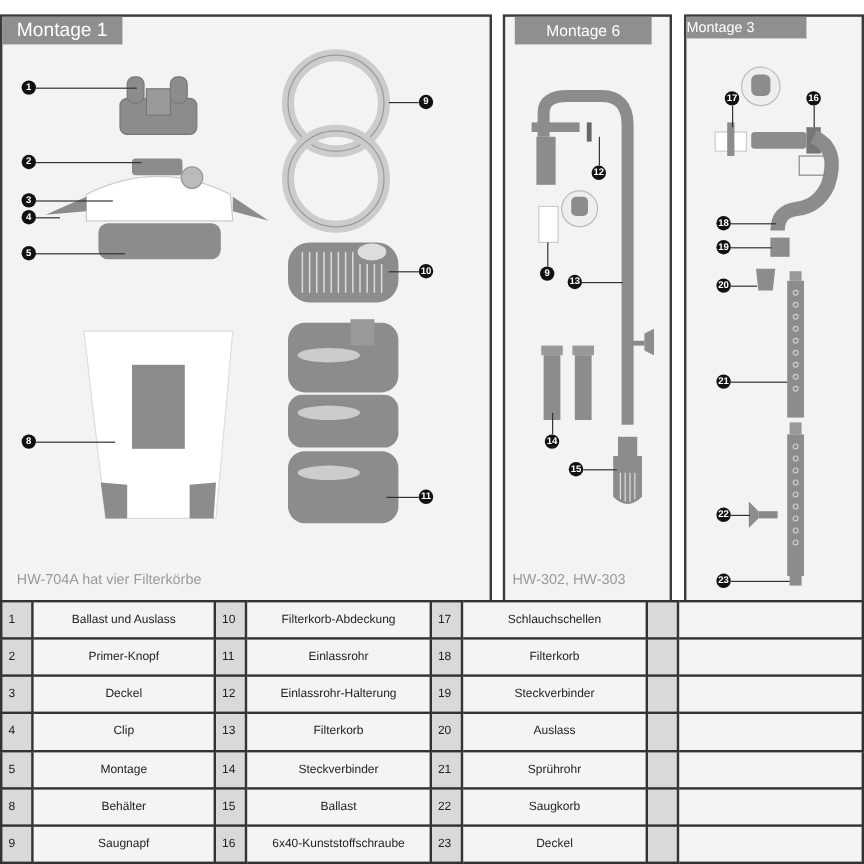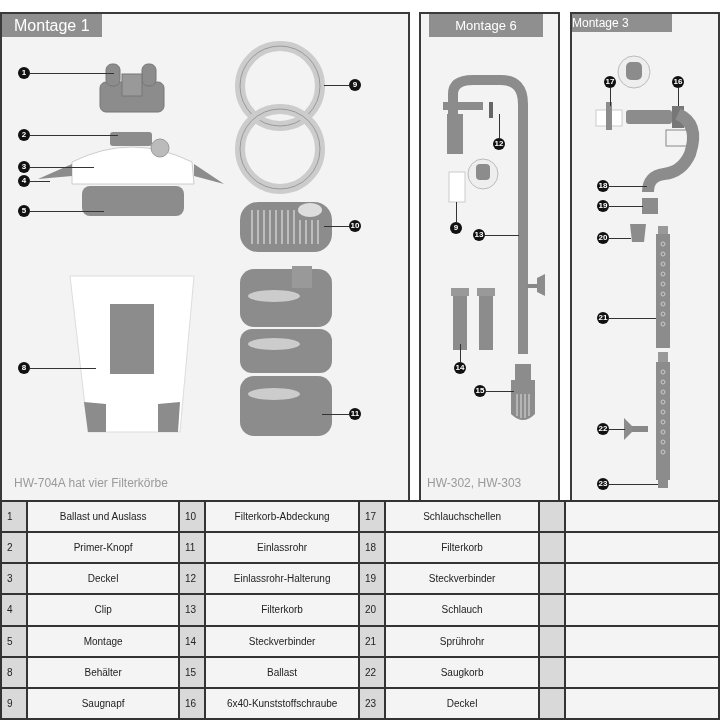--- a/index.html
+++ b/index.html
@@ -263,21 +263,21 @@
         <td class="name c3">Steckverbinder</td>
         <td class="num"></td>
         <td class="name c4"></td>
       </tr>
       <tr>
         <td class="num">4</td>
         <td class="name c1">Clip</td>
         <td class="num">13</td>
         <td class="name c2">Filterkorb</td>
         <td class="num">20</td>
-        <td class="name c3">Schlauch</td>
+        <td class="name c3">Auslass</td>
         <td class="num"></td>
         <td class="name c4"></td>
       </tr>
       <tr>
         <td class="num">5</td>
         <td class="name c1">Montage</td>
         <td class="num">14</td>
         <td class="name c2">Steckverbinder</td>
         <td class="num">21</td>
         <td class="name c3">Sprührohr</td>

